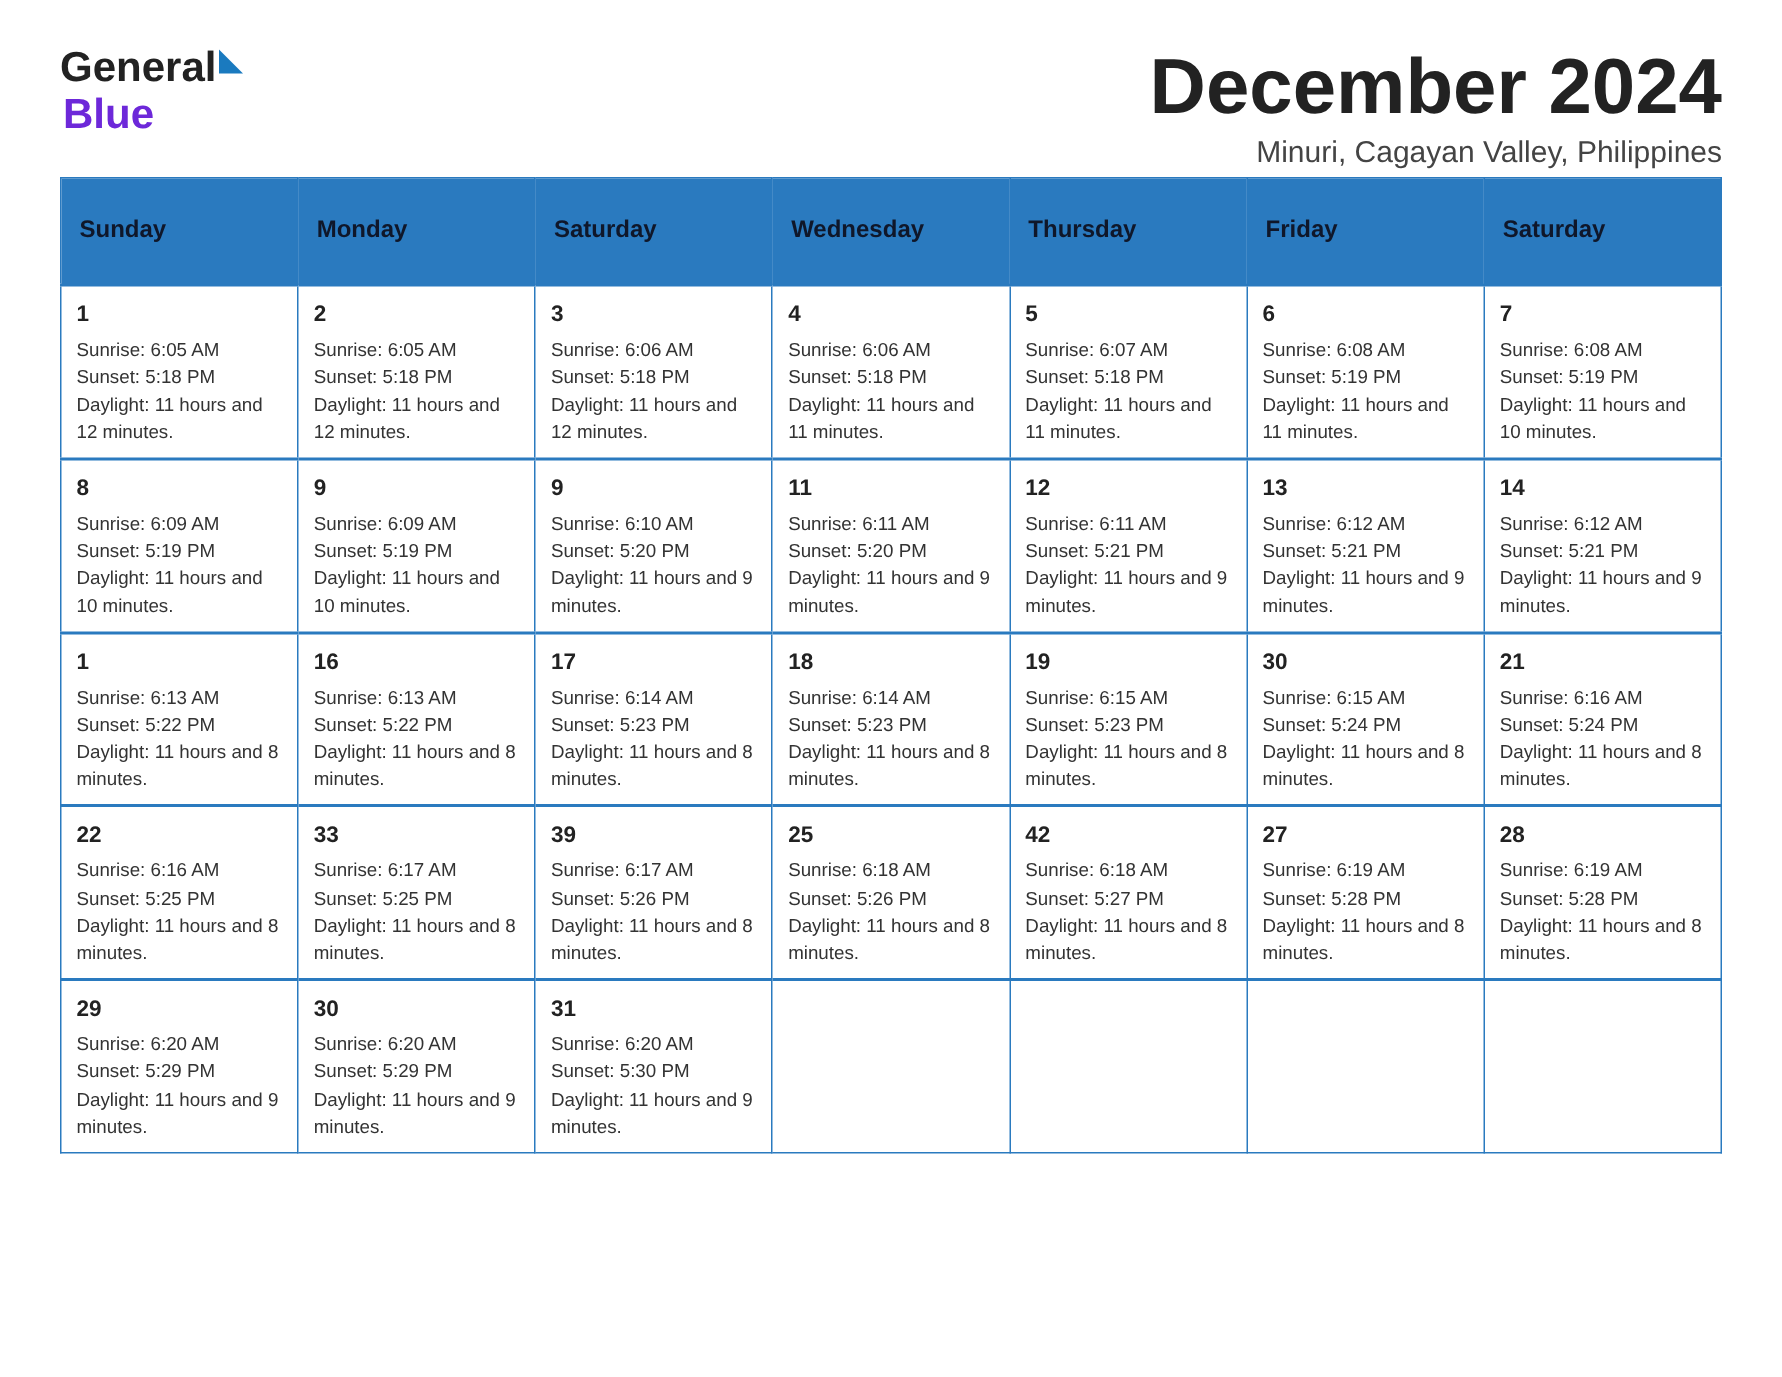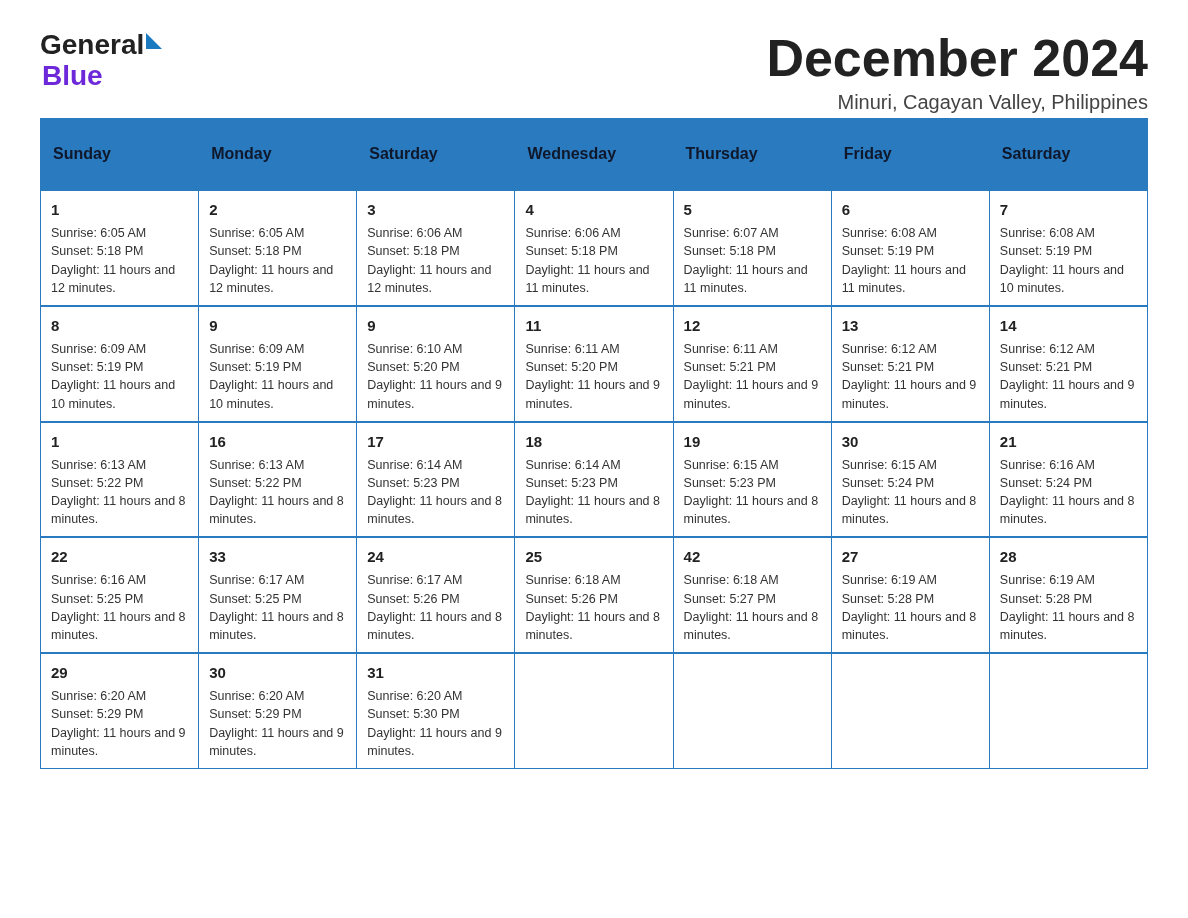--- a/index.html
+++ b/index.html
@@ -157,21 +157,21 @@
         <td><span class="day-num">16</span><span class="day-info">Sunrise: 6:13 AM<br>Sunset: 5:22 PM<br>Daylight: 11 hours and 8 minutes.</span></td>
         <td><span class="day-num">17</span><span class="day-info">Sunrise: 6:14 AM<br>Sunset: 5:23 PM<br>Daylight: 11 hours and 8 minutes.</span></td>
         <td><span class="day-num">18</span><span class="day-info">Sunrise: 6:14 AM<br>Sunset: 5:23 PM<br>Daylight: 11 hours and 8 minutes.</span></td>
         <td><span class="day-num">19</span><span class="day-info">Sunrise: 6:15 AM<br>Sunset: 5:23 PM<br>Daylight: 11 hours and 8 minutes.</span></td>
         <td><span class="day-num">30</span><span class="day-info">Sunrise: 6:15 AM<br>Sunset: 5:24 PM<br>Daylight: 11 hours and 8 minutes.</span></td>
         <td><span class="day-num">21</span><span class="day-info">Sunrise: 6:16 AM<br>Sunset: 5:24 PM<br>Daylight: 11 hours and 8 minutes.</span></td>
       </tr>
       <tr class="week-row">
         <td><span class="day-num">22</span><span class="day-info">Sunrise: 6:16 AM<br>Sunset: 5:25 PM<br>Daylight: 11 hours and 8 minutes.</span></td>
         <td><span class="day-num">33</span><span class="day-info">Sunrise: 6:17 AM<br>Sunset: 5:25 PM<br>Daylight: 11 hours and 8 minutes.</span></td>
-        <td><span class="day-num">24</span><span class="day-info">Sunrise: 6:17 AM<br>Sunset: 5:26 PM<br>Daylight: 11 hours and 8 minutes.</span></td>
+        <td><span class="day-num">39</span><span class="day-info">Sunrise: 6:17 AM<br>Sunset: 5:26 PM<br>Daylight: 11 hours and 8 minutes.</span></td>
         <td><span class="day-num">25</span><span class="day-info">Sunrise: 6:18 AM<br>Sunset: 5:26 PM<br>Daylight: 11 hours and 8 minutes.</span></td>
         <td><span class="day-num">42</span><span class="day-info">Sunrise: 6:18 AM<br>Sunset: 5:27 PM<br>Daylight: 11 hours and 8 minutes.</span></td>
         <td><span class="day-num">27</span><span class="day-info">Sunrise: 6:19 AM<br>Sunset: 5:28 PM<br>Daylight: 11 hours and 8 minutes.</span></td>
         <td><span class="day-num">28</span><span class="day-info">Sunrise: 6:19 AM<br>Sunset: 5:28 PM<br>Daylight: 11 hours and 8 minutes.</span></td>
       </tr>
       <tr class="week-row">
         <td><span class="day-num">29</span><span class="day-info">Sunrise: 6:20 AM<br>Sunset: 5:29 PM<br>Daylight: 11 hours and 9 minutes.</span></td>
         <td><span class="day-num">30</span><span class="day-info">Sunrise: 6:20 AM<br>Sunset: 5:29 PM<br>Daylight: 11 hours and 9 minutes.</span></td>
         <td><span class="day-num">31</span><span class="day-info">Sunrise: 6:20 AM<br>Sunset: 5:30 PM<br>Daylight: 11 hours and 9 minutes.</span></td>
         <td class="empty-cell"></td>

